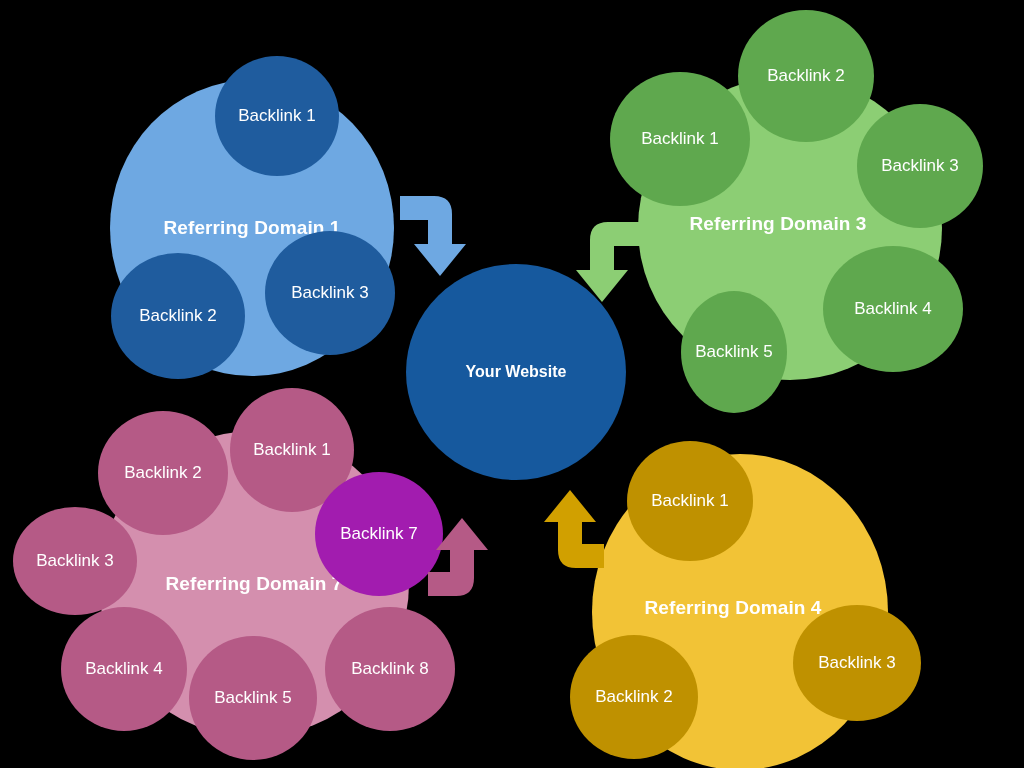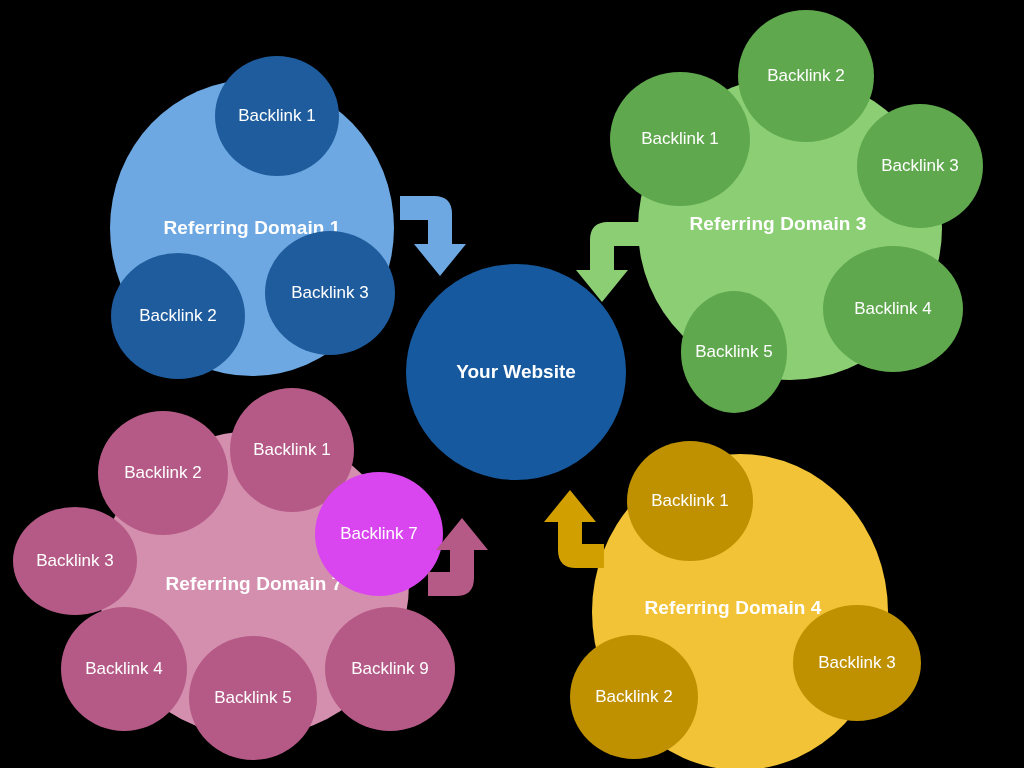--- a/index.html
+++ b/index.html
@@ -36,21 +36,21 @@
   .domain-bubble {
     font-size: 19px;
     font-weight: bold;
     letter-spacing: 0.1px;
   }
   .backlink-bubble {
     font-size: 17px;
     font-weight: normal;
   }
   .hub-bubble {
-    font-size: 19px;
+    font-size: 16px;
     font-weight: bold;
   }
   .arrow-layer {
     position: absolute;
     left: 0;
     top: 0;
     width: 1024px;
     height: 768px;
     pointer-events: none;
   }
@@ -113,23 +113,23 @@
     <div class="bubble backlink-bubble" style="left:13px; top:507px; width:124px; height:108px; background:#B55A86;">
       <span class="label-span">Backlink 3</span>
     </div>
     <div class="bubble backlink-bubble" style="left:61px; top:607px; width:126px; height:124px; background:#B55A86;">
       <span class="label-span">Backlink 4</span>
     </div>
     <div class="bubble backlink-bubble" style="left:189px; top:636px; width:128px; height:124px; background:#B55A86;">
       <span class="label-span">Backlink 5</span>
     </div>
     <div class="bubble backlink-bubble" style="left:325px; top:607px; width:130px; height:124px; background:#B55A86;">
-      <span class="label-span">Backlink 9</span>
+      <span class="label-span">Backlink 8</span>
     </div>
-    <div class="bubble backlink-bubble" style="left:315px; top:472px; width:128px; height:124px; background:#d946ef;align-items:center;">
+    <div class="bubble backlink-bubble" style="left:315px; top:472px; width:128px; height:124px; background:#a21caf;align-items:center;">
       <span class="label-span">Backlink 7</span>
     </div>
   </div>
 
   <div class="cluster">
     <div class="bubble domain-bubble" style="left:592px; top:454px; width:296px; height:316px; background:#F2C336;">
       <span class="label-span" style="position:relative; left:-7px; top:-4px;">Referring Domain 4</span>
     </div>
     <div class="bubble backlink-bubble" style="left:627px; top:441px; width:126px; height:120px; background:#BF9100;">
       <span class="label-span">Backlink 1</span>

